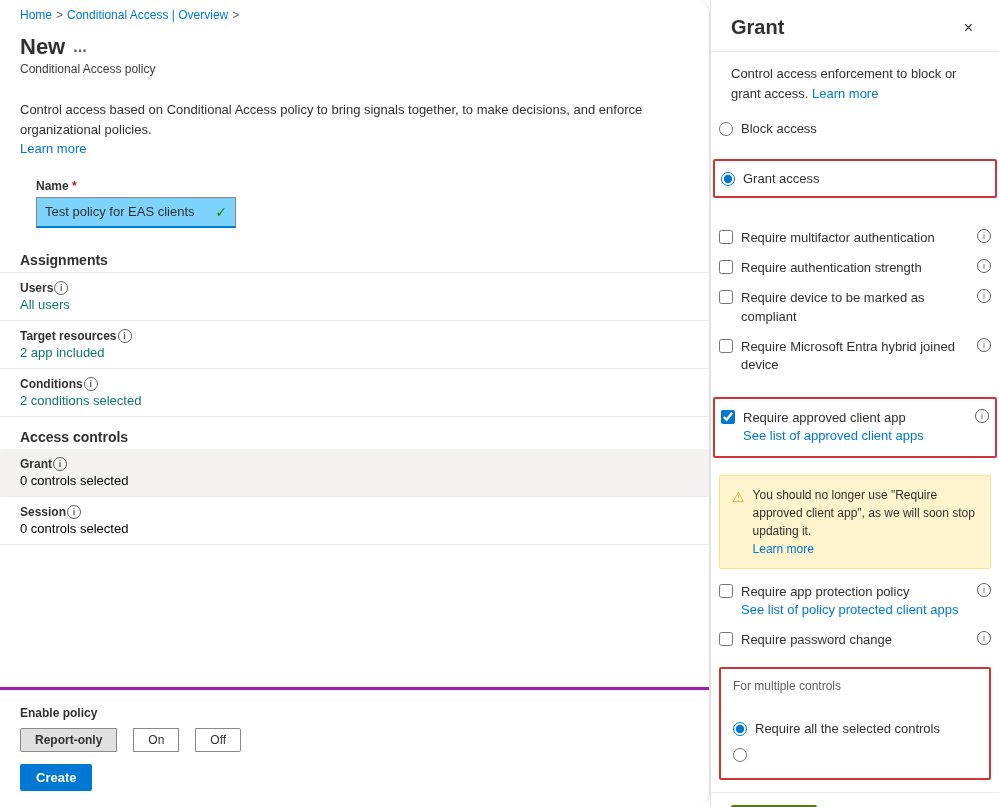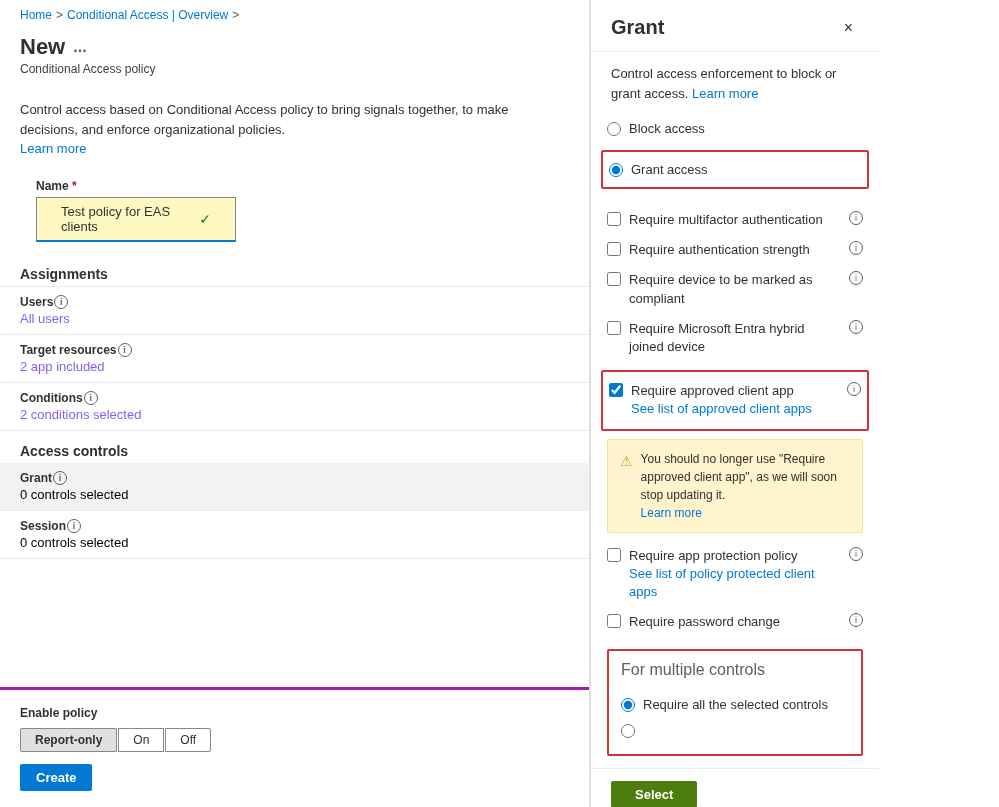--- a/index.html
+++ b/index.html
@@ -1,25 +1,26 @@
 <!DOCTYPE html>
 <html><head>
   <meta charset="utf-8">
   <style>
     * { box-sizing: border-box; margin: 0; padding: 0; }
     body { font-family: 'Segoe UI', Arial, sans-serif; font-size: 13px; color: #323130; background: #fff; display: flex; height: 807px; overflow: hidden; }
 
     
     .left-panel {
-      width: 590px;
+      width: 710px;
       padding: 0;
       display: flex;
       flex-direction: column;
       border-right: 1px solid #e0e0e0;
       overflow-y: auto;
+      border-radius: 14px;
     }
 
     .breadcrumb {
       font-size: 12px;
       color: #605e5c;
       padding: 8px 20px;
       display: flex;
       align-items: center;
       gap: 4px;
     }
@@ -60,27 +61,27 @@
       font-size: 12px;
       font-weight: 600;
       color: #323130;
       margin-bottom: 4px;
     }
     .field-label .required { color: #a4262c; }
 
     .text-input {
       border: 1px solid #8a8886;
       border-bottom: 2px solid #0078d4;
-      padding: 6px 24px;
+      padding: 6px 8px;
       font-size: 13px;
       width: 200px;
       display: flex;
       align-items: center;
       justify-content: space-between;
-      background: #fef9c3;
+      background: #7dd3fc;
     }
     .text-input .checkmark { color: #107c10; font-size: 14px; }
 
     .section-title {
       font-size: 14px;
       font-weight: 600;
       color: #323130;
       padding: 16px 20px 4px;
       border-bottom: 1px solid #edebe9;
     }
@@ -95,21 +96,21 @@
       font-weight: 600;
       color: #323130;
       display: flex;
       align-items: center;
       gap: 1px;
       margin-bottom: 2px;
     }
 
     .subsection-value {
       font-size: 13px;
-      color: #8b5cf6;
+      color: #0f766e;
       text-decoration: none;
       cursor: pointer;
     }
     .subsection-value.muted { color: #000000; }
 
     .info-icon {
       width: 14px;
       height: 14px;
       border-radius: 50%;
       border: 1px solid #605e5c;
@@ -141,21 +142,21 @@
       border-top: 3px solid #a21caf;
     }
     .enable-label {
       font-size: 12px;
       font-weight: 600;
       color: #323130;
       margin-bottom: 8px;
     }
     .toggle-group {
       display: flex;
-      gap: 1px;
+      gap: 16px;
       align-items: center;
       margin-bottom: 12px;
     }
     .toggle-btn {
       padding: 4px 14px;
       font-size: 12px;
       border: 1px solid #8a8886;
       background: #fff;
       cursor: pointer;
       color: #323130;
@@ -211,38 +212,38 @@
 
     .panel-description {
       padding: 12px 20px 8px;
       font-size: 13px;
       color: #323130;
       line-height: 1.5;
     }
     .panel-description a { color: #0078d4; text-decoration: none; }
 
     .panel-body {
-      padding: 4px 16px;
+      padding: 4px 8px;
       flex: 1;
     }
 
     .radio-option {
       display: flex;
       align-items: center;
       gap: 8px;
       padding: 6px 0;
     }
     .radio-option input[type="radio"] { accent-color: #0078d4; width: 14px; height: 14px; }
 
     
     .red-border {
       border: 2px solid #d13438;
       border-radius: 2px;
       padding: 4px 6px;
-      margin: 8px -6px;
+      margin: 17px -6px;
     }
 
     .checkbox-row {
       display: flex;
       align-items: flex-start;
       gap: 8px;
       padding: 6px 0;
     }
     .checkbox-row input[type="checkbox"] { accent-color: #0078d4; width: 14px; height: 14px; margin-top: 1px; flex-shrink: 0; }
     .checkbox-label { font-size: 13px; color: #323130; line-height: 1.4; flex: 1; }
@@ -263,23 +264,23 @@
     .warning-icon { color: #d4a017; font-size: 14px; flex-shrink: 0; margin-top: 1px; }
     .warning-box a { color: #0078d4; text-decoration: none; }
 
     .multiple-controls-box {
       border: 2px solid #d13438;
       border-radius: 2px;
       padding: 10px 12px;
       margin: 12px 0 8px;
     }
     .multiple-controls-label {
-      font-size: 16px;
+      font-size: 12px;
       color: #605e5c;
-      margin-bottom: 12px;
+      margin-bottom: 22px;
     }
 
     .panel-footer {
       padding: 12px 20px;
       border-top: 1px solid #edebe9;
     }
     .select-btn {
       background: #4d7c0f;
       color: #fff;
       border: none;

